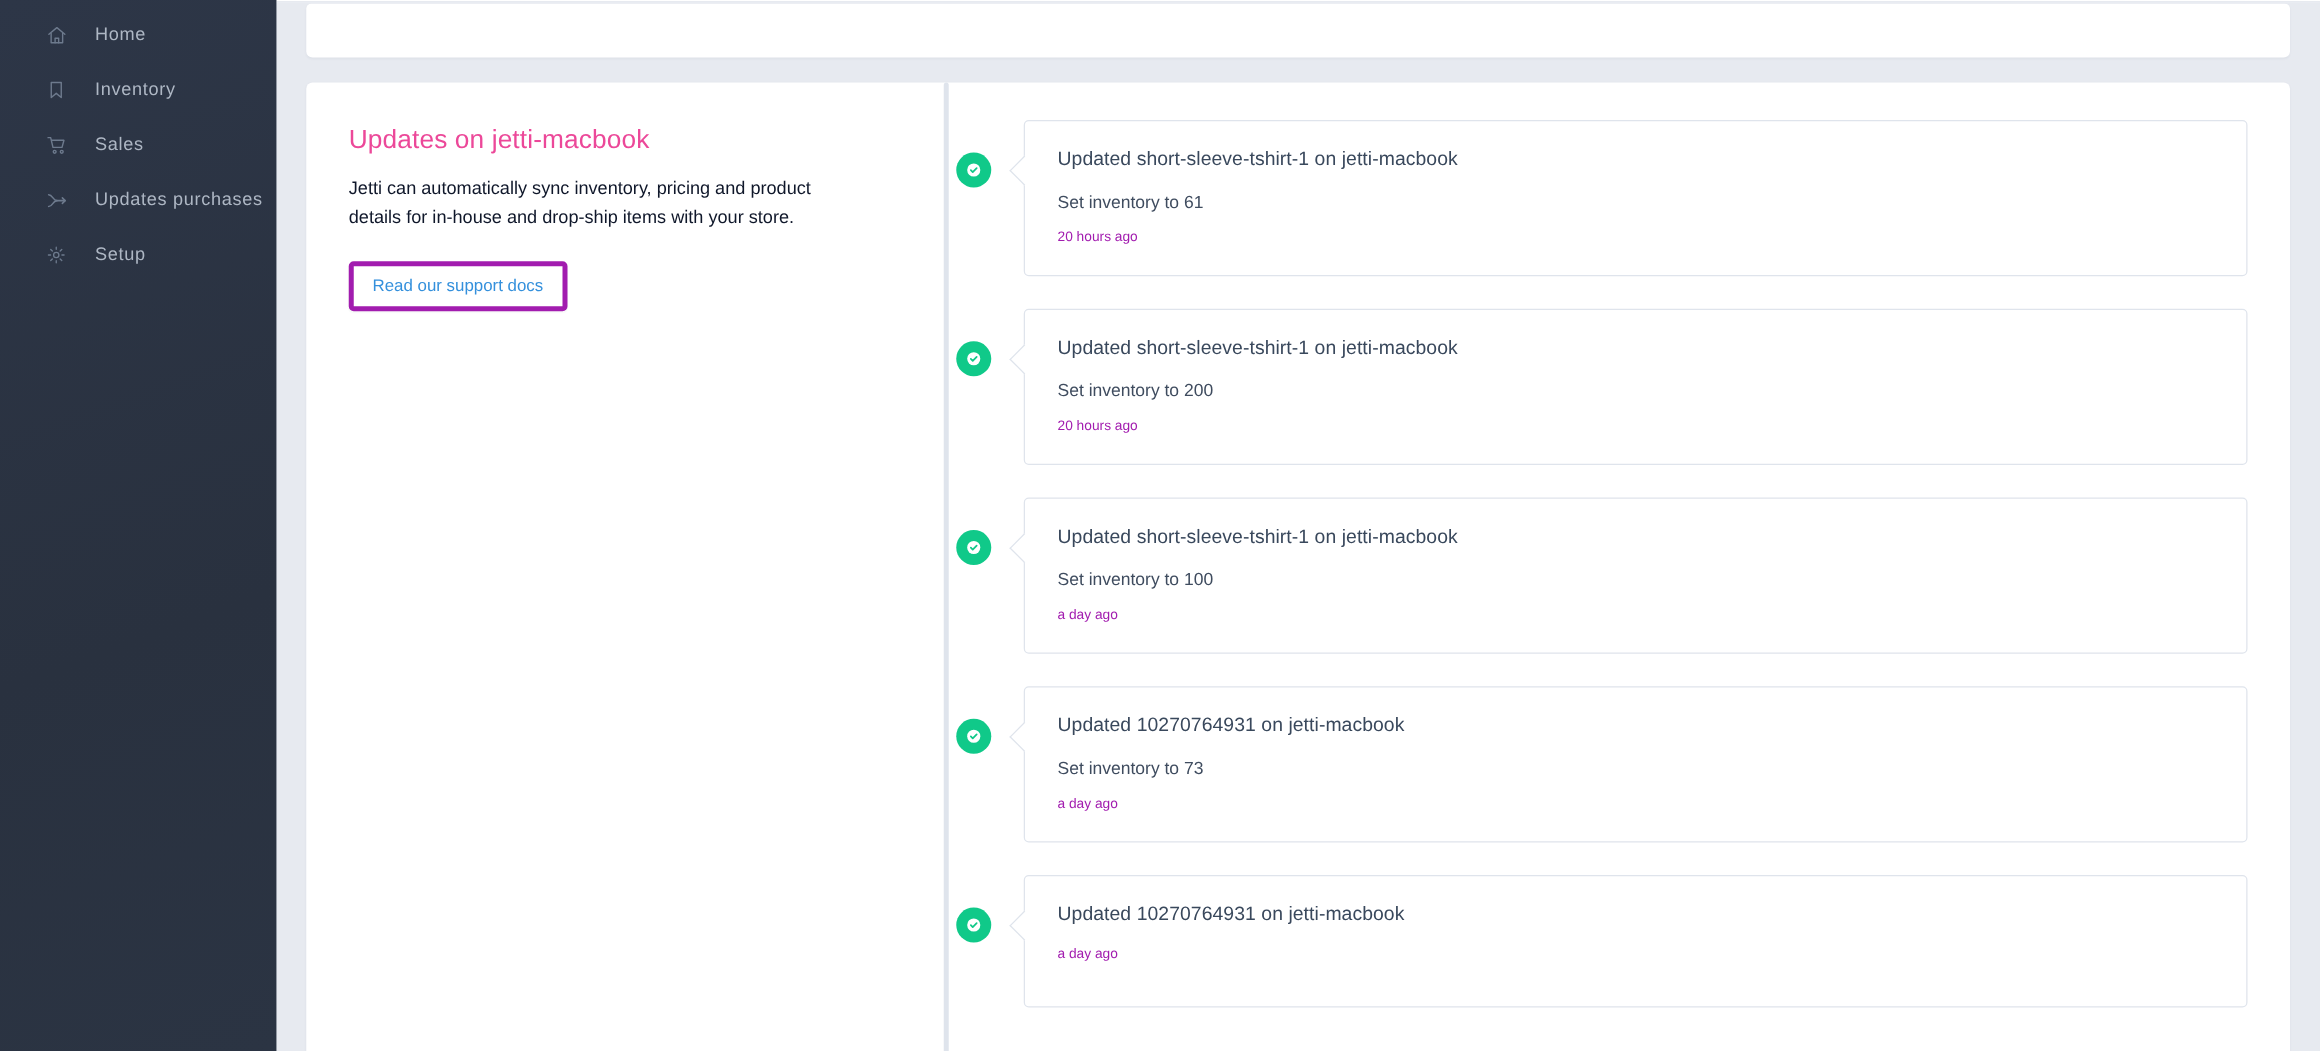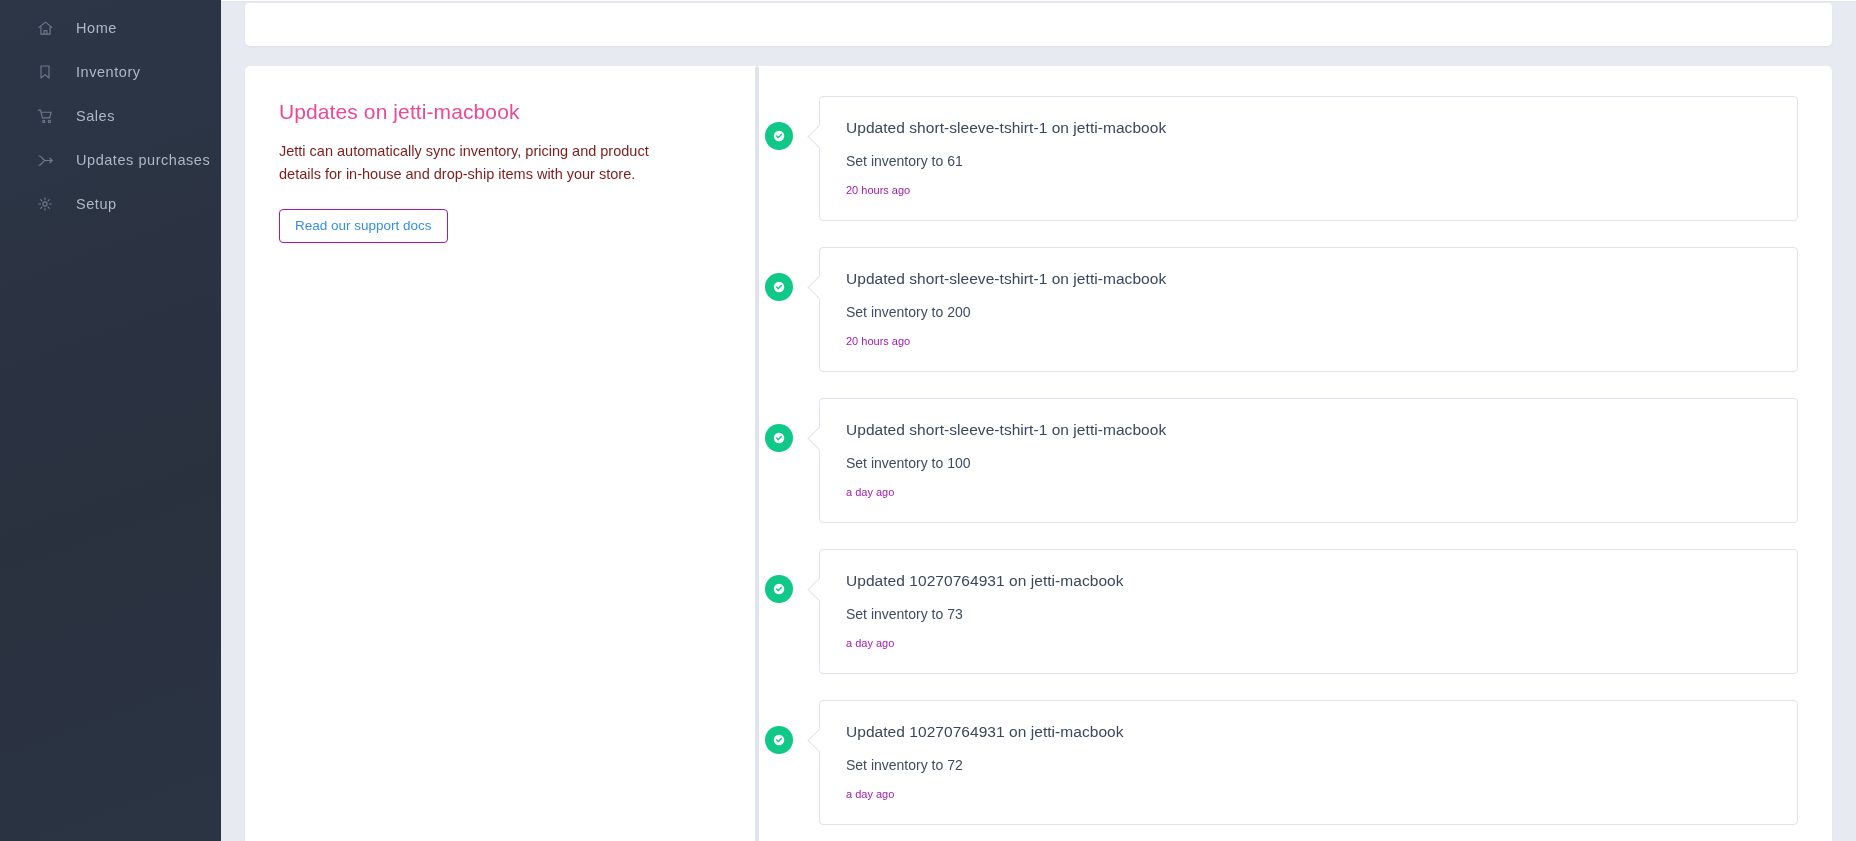--- a/index.html
+++ b/index.html
@@ -98,28 +98,28 @@
   .page-title {
     font-size: 21px;
     font-weight: 400;
     color: #ec4899;
     margin: 0 0 16px 0;
     letter-spacing: .1px;
   }
   .page-desc {
     font-size: 14.5px;
     line-height: 1.62;
-    color: #7f1d1d;
+    color: #0f172a;
     margin: 0 0 22px 0;
     max-width: 405px;
   }
   .docs-btn {
     display: inline-block;
     background: #fff;
-    border: 1px solid #a21caf;
+    border: 4px solid #a21caf;
     border-radius: 4px;
     color: #3490dc;
     font-size: 13.5px;
     padding: 9px 15px 10px 15px;
     cursor: pointer;
     line-height: 1;
     box-shadow: 0 1px 1px rgba(40,50,70,.03);
   }
 
   
@@ -340,21 +340,20 @@
 
         <div class="tl-item">
           <span class="tl-dot">
             <svg width="14" height="14" viewBox="0 0 24 24" fill="none">
               <circle cx="12" cy="12" r="9" fill="#fff"></circle>
               <path d="M8 12.2l2.6 2.6L16 9.4" stroke="#10c989" stroke-width="2.4" stroke-linecap="round" stroke-linejoin="round" fill="none"></path>
             </svg>
           </span>
           <div class="tl-card">
             <p class="tl-title">Updated 10270764931 on jetti-macbook</p>
-            <p class="tl-sub">Set inventory to 72</p>
             <p class="tl-time">a day ago</p>
           </div>
         </div>
 
       </div>
     </section>
   </div>
 </div>
 
 </body></html>

